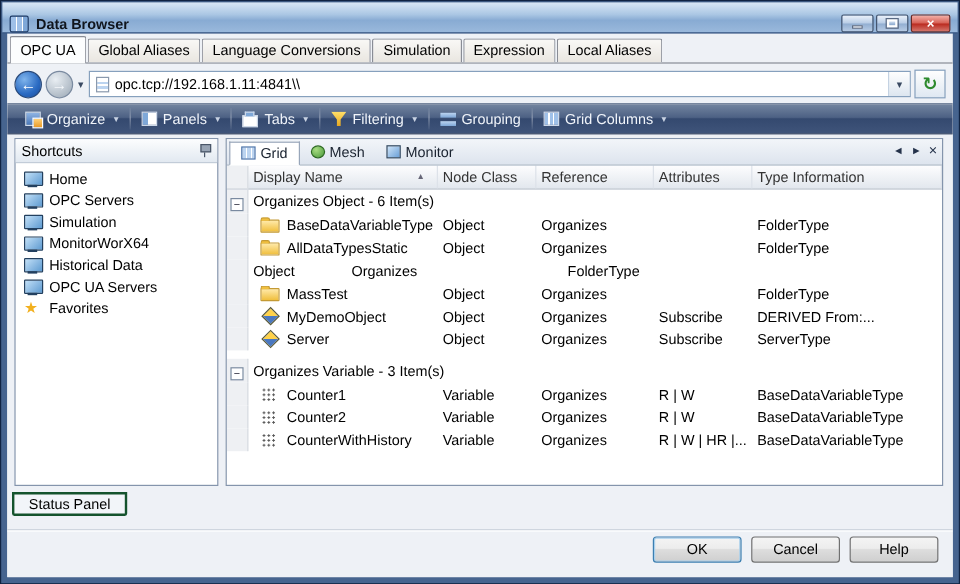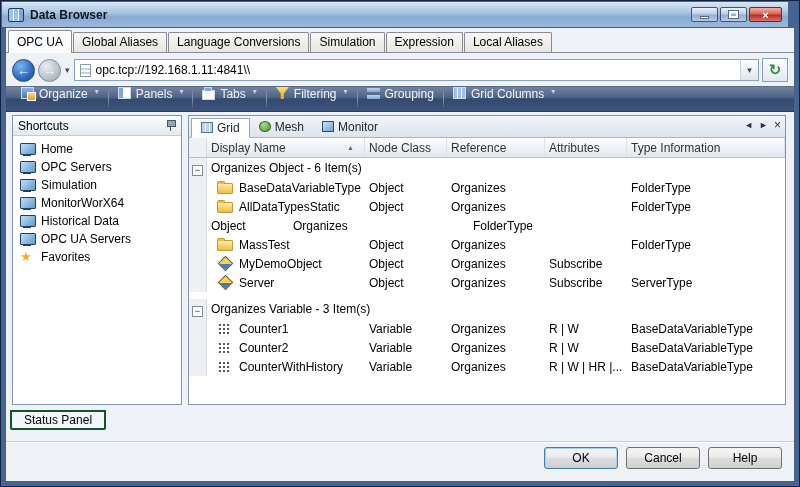--- a/index.html
+++ b/index.html
@@ -1,21 +1,21 @@
 <!DOCTYPE html>
 <html><head>
 <meta charset="utf-8">
 <style>
   *{box-sizing:border-box;margin:0;padding:0}
   body{font-family:"Liberation Sans","DejaVu Sans",sans-serif;font-size:12px;color:#000;background:#fff}
   .window{position:relative;width:800px;height:487px;background:#46648f;border:1px solid #102342;overflow:hidden}
   
-  .titlebar{position:absolute;top:1px;left:1px;right:11px;height:26px;
+  .titlebar{position:absolute;top:1px;left:1px;right:1px;height:26px;
     background:linear-gradient(#d9e7f6,#abc7e4 40%,#88abd3 60%,#9ab9dc);
-    border-bottom:1px solid #3a5a86;display:flex;align-items:center;gap:6px;padding:0 6px}
+    border-bottom:1px solid #3a5a86;display:flex;align-items:flex-end;gap:6px;padding:0 6px}
   .app-icon{width:16px;height:14px;border:1px solid #1d3a66;border-radius:2px;
     background:linear-gradient(90deg,#9fc0e8 0 4px,#fff 4px 5px,#9fc0e8 5px 9px,#fff 9px 10px,#7fa8d8 10px)}
   .title-text{font-weight:bold;color:#10151d;flex:1}
   .winbtns{display:flex;gap:2px}
   .winbtn{width:27px;height:15px;border:1px solid #44556f;border-radius:2px;
     background:linear-gradient(#eaf1fa,#bccfe7 45%,#93afd2 55%,#b7cbe4);
     display:flex;align-items:center;justify-content:center;position:relative}
   .winbtn .bar{width:9px;height:3px;background:#fff;border:1px solid #5a6a84;margin-top:5px}
   .winbtn .box{width:9px;height:7px;border:2px solid #fff;outline:1px solid #5a6a84}
   .winbtn.close{width:33px;background:linear-gradient(#f3b0a8,#d8655a 45%,#bb2d22 55%,#d4766c);
@@ -38,21 +38,21 @@
   .combo{flex:1;height:22px;border:1px solid #86a0bd;background:#fff;display:flex;align-items:center;gap:5px;padding-left:5px;overflow:hidden}
   .doc-icon{width:11px;height:13px;border:1px solid #8a99ad;background:linear-gradient(#fff 0 3px,#bcd4f0 3px 5px,#fff 5px 7px,#bcd4f0 7px 9px,#fff 9px)}
   .combo-text{flex:1;white-space:nowrap;overflow:hidden}
   .combo-drop{width:18px;height:20px;border-left:1px solid #c4d2e2;background:linear-gradient(#fefefe,#dde6f0);
     display:flex;align-items:center;justify-content:center;font-size:9px;color:#3a4a62}
   .refresh-btn{width:26px;height:24px;border:1px solid #86a0bd;background:linear-gradient(#fefefe,#dfe8f2);
     display:flex;align-items:center;justify-content:center;color:#2e8b2e;font-weight:bold;font-size:15px;flex:0 0 auto}
   
   .toolbar{position:absolute;top:33px;left:0;right:0;height:26px;display:flex;align-items:center;padding:0 6px;
     background:linear-gradient(#72849f,#4d6184 45%,#34496f 50%,#3f547a);border-top:1px solid #5a6c88;border-bottom:1px solid #2a3c5c}
-  .tb-item{display:flex;align-items:flex-start;gap:5px;padding:0 9px;height:100%;color:#f0f4fa;white-space:nowrap}
+  .tb-item{display:flex;align-items:center;gap:5px;padding:0 9px;height:100%;color:#f0f4fa;white-space:nowrap}
   .tb-caret{font-size:8px;color:#c8d2e2;margin-left:2px}
   .tb-sep{width:1px;height:18px;background:linear-gradient(rgba(255,255,255,.05),rgba(255,255,255,.4),rgba(255,255,255,.05))}
   .tb-icon{width:13px;height:12px;display:inline-block;position:relative;flex:0 0 auto}
   .tb-icon[data-icon="organize"]{background:linear-gradient(#8fb4e4,#4a78b8);border:1px solid #d0dcec}
   .tb-icon[data-icon="organize"]::after{content:"";position:absolute;right:-3px;bottom:-3px;width:7px;height:7px;
     background:linear-gradient(#ffd27a,#e89a2a);border:1px solid #fff}
   .tb-icon[data-icon="panels"]{border:1px solid #cdd8e8;background:linear-gradient(90deg,#7fa8d8 0 4px,#fff 4px)}
   .tb-icon[data-icon="tabs"]{border:1px solid #cdd8e8;background:#fff;height:10px;margin-top:3px}
   .tb-icon[data-icon="tabs"]::before{content:"";position:absolute;top:-4px;left:1px;width:6px;height:3px;background:#7fa8d8;border:1px solid #cdd8e8;border-bottom:none}
   .tb-icon[data-icon="filter"]{background:linear-gradient(#ffe06a,#e8a820);
@@ -340,20 +340,21 @@
 
           <div class="grow">
             <div class="c ind"></div>
             <div class="c colname">
               <span class="row-icon" data-icon="diamond"></span>
               <span>MyDemoObject</span>
             </div>
             <div class="c colnc">Object</div>
             <div class="c colrf">Organizes</div>
             <div class="c colat">Subscribe</div>
+            <div class="c colti">DERIVED  From:...</div>
           </div>
 
           <div class="grow">
             <div class="c ind"></div>
             <div class="c colname">
               <span class="row-icon" data-icon="diamond"></span>
               <span>Server</span>
             </div>
             <div class="c colnc">Object</div>
             <div class="c colrf">Organizes</div>

